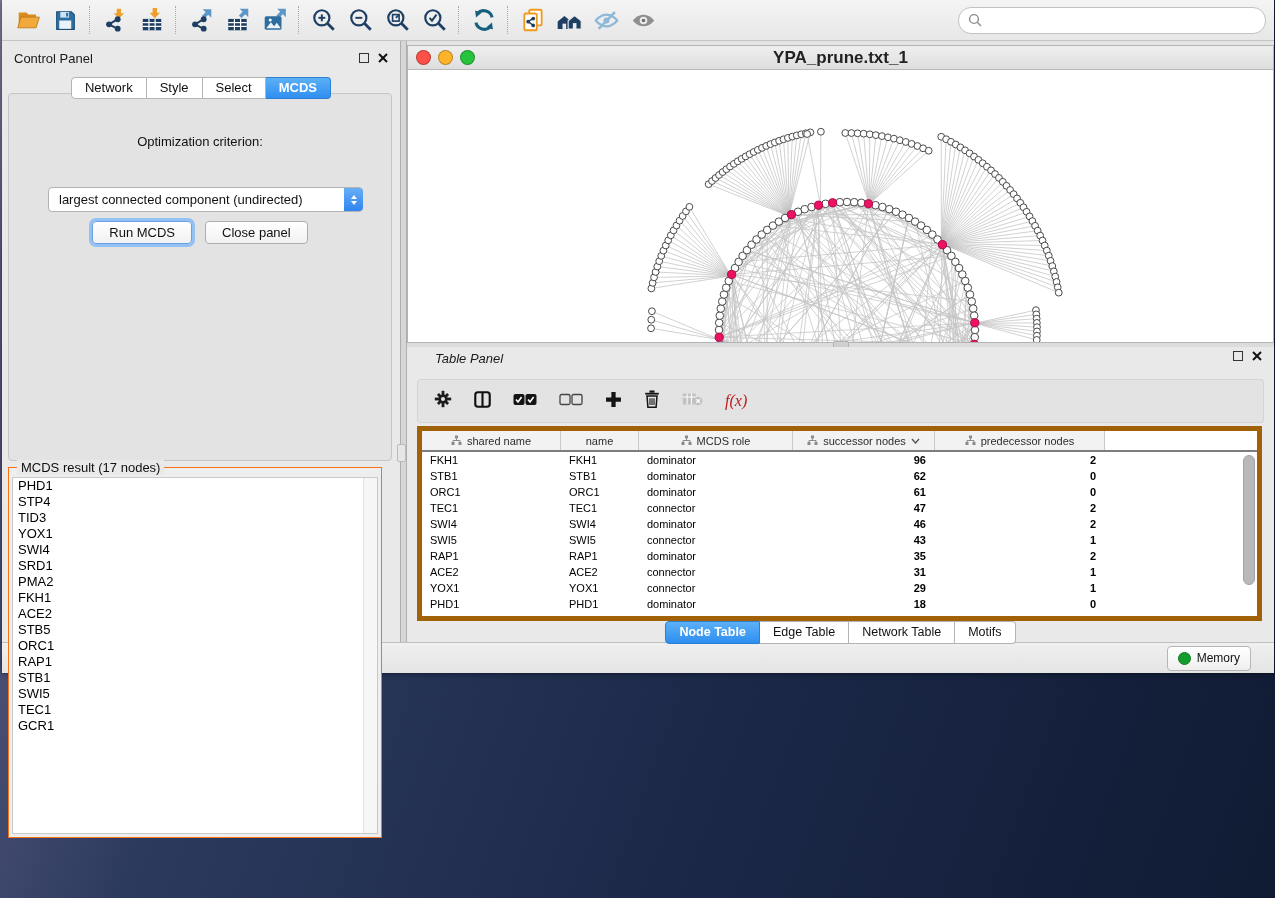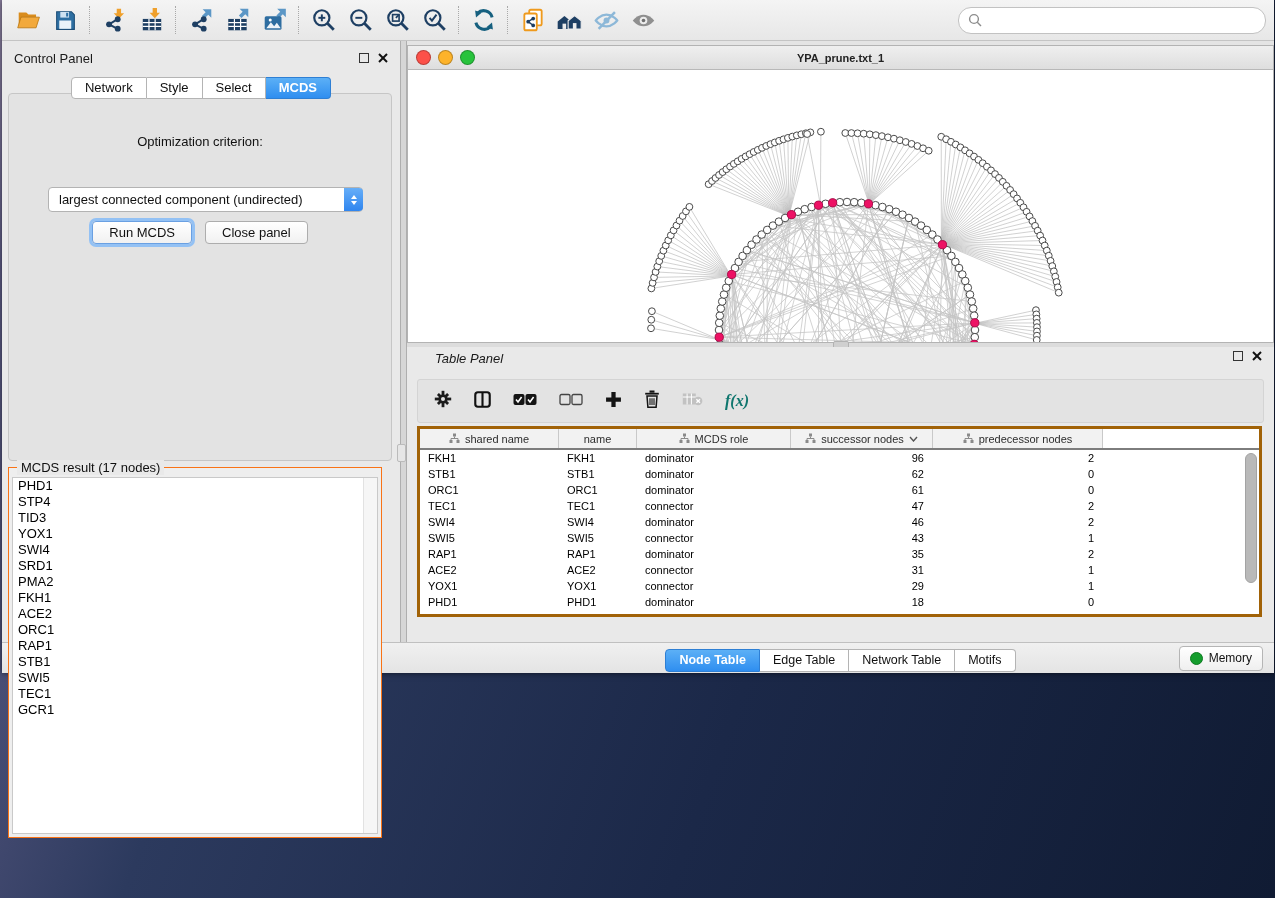--- a/index.html
+++ b/index.html
@@ -61,47 +61,47 @@
   .h-splitter{height:4px;flex:0 0 4px;background:#dcdcdc;position:relative;}
   .h-handle{position:absolute;left:426px;top:-2px;width:14px;height:6px;background:#cfcfcf;border:1px solid #b2b2b2;border-radius:2px;}
 
   
   .right{flex:1;display:flex;flex-direction:column;min-width:0;background:#e4e4e4;}
   .net-view{flex:1;display:flex;flex-direction:column;margin-top:4px;border:1px solid #b3b3b3;min-height:0;}
   .net-title{height:23px;flex:0 0 23px;background:linear-gradient(#efefef,#dedede);
              border-bottom:1px solid #b8b8b8;display:flex;align-items:center;padding:0 8px;position:relative;}
   .lights{display:flex;gap:7px;}
   .light{width:13px;height:13px;border-radius:50%;border:1px solid rgba(0,0,0,.25);}
-  .net-title .vt{position:absolute;left:0;right:0;text-align:center;font-size:11px;font-weight:bold;color:#222;}
+  .net-title .vt{position:absolute;left:0;right:0;text-align:center;font-size:17px;font-weight:bold;color:#222;}
   .net-content{flex:1;background:#fff;position:relative;overflow:hidden;}
   .net-content svg{position:absolute;left:0;top:0;}
 
   
   .table-panel{height:295px;flex:0 0 295px;background:#e9e9e9;position:relative;}
   .tp-head{height:26px;display:flex;align-items:flex-start;padding:4px 12px 0 28px;font-style:italic;}
   .tp-toolbar{position:absolute;left:10px;right:10px;top:32px;height:42px;background:#e3e3e3;
               border:1px solid #d4d4d4;border-radius:3px;display:flex;align-items:center;gap:22px;padding:0 16px;}
-  .fx{font-family:"Liberation Serif",serif;font-style:italic;font-size:16px;color:#0f766e;font-weight:bold;}
-  .tbl{position:absolute;left:10px;right:12px;top:79px;height:185px;background:#fff;border:3px solid #a16207;}
+  .fx{font-family:"Liberation Serif",serif;font-style:italic;font-size:16px;color:#b91c1c;}
+  .tbl{position:absolute;left:10px;right:12px;top:79px;height:185px;background:#fff;border:5px solid #a16207;}
   .tbl-header{height:19px;border-bottom:2px solid #7d7d7d;background:#fff;position:relative;}
   .tbl-cols{display:grid;grid-template-columns:139px 78px 154px 142px 170px;height:19px;background:#f2f2f2;width:683px;}
   .th{display:flex;align-items:center;justify-content:center;gap:5px;font-size:11px;color:#2d2d2d;
       border-right:1px solid #c9c9c9;overflow:hidden;white-space:nowrap;}
   .tbl-rows{position:relative;}
   .trow{display:grid;grid-template-columns:139px 78px 154px 142px 170px;height:16px;line-height:16px;font-size:11px;color:#000;}
   .trow .td{padding-left:8px;white-space:nowrap;overflow:hidden;}
-  .trow .td.num{text-align:right;padding-right:9px;padding-left:0;}
+  .trow .td.num{text-align:right;padding-right:9px;padding-left:0;font-weight:bold;}
   .tbl-scroll{position:absolute;right:2px;top:24px;width:10px;height:128px;background:#b9b9b9;
               border:1px solid #a3a3a3;border-radius:6px;}
   .tp-tabs{position:absolute;left:0;right:0;top:268px;display:flex;justify-content:center;}
-  .tp-tabs .tab{font-size:12.5px;height:21px;line-height:21px;margin-top:28px;}
+  .tp-tabs .tab{font-size:12.5px;height:21px;line-height:21px;}
 
   
   .status-bar{height:30px;flex:0 0 30px;background:linear-gradient(#f0f0f0,#e4e4e4);
-              border-top:1px solid #c0c0c0;display:flex;align-items:center;padding:0 11px;}
+              border-top:1px solid #c0c0c0;display:flex;align-items:center;padding:0 23px;}
   .sb-btn{width:30px;height:23px;background:linear-gradient(#fff,#efefef);border:1px solid #b5b5b5;
           border-radius:3px;display:flex;align-items:center;justify-content:center;}
   .mem-btn{margin-left:auto;height:23px;background:linear-gradient(#fff,#efefef);border:1px solid #b5b5b5;
            border-radius:4px;display:flex;align-items:center;gap:6px;padding:0 10px;font-size:12px;color:#111;}
   .mem-dot{width:11px;height:11px;border-radius:50%;background:#149d2d;border:1px solid #0c7a20;}
 </style>
 </head>
 <body>
 
 <div class="desktop"></div>
@@ -309,20 +309,21 @@
           <div class="mcds-gutter"></div>
         <div class="mcds-item">PHD1</div>
             <div class="mcds-item">STP4</div>
             <div class="mcds-item">TID3</div>
             <div class="mcds-item">YOX1</div>
             <div class="mcds-item">SWI4</div>
             <div class="mcds-item">SRD1</div>
             <div class="mcds-item">PMA2</div>
             <div class="mcds-item">FKH1</div>
             <div class="mcds-item">ACE2</div>
+            <div class="mcds-item">STB5</div>
             <div class="mcds-item">ORC1</div>
             <div class="mcds-item">RAP1</div>
             <div class="mcds-item">STB1</div>
             <div class="mcds-item">SWI5</div>
             <div class="mcds-item">TEC1</div>
             <div class="mcds-item">GCR1</div>
           </div>
       </div>
     </div>
 

